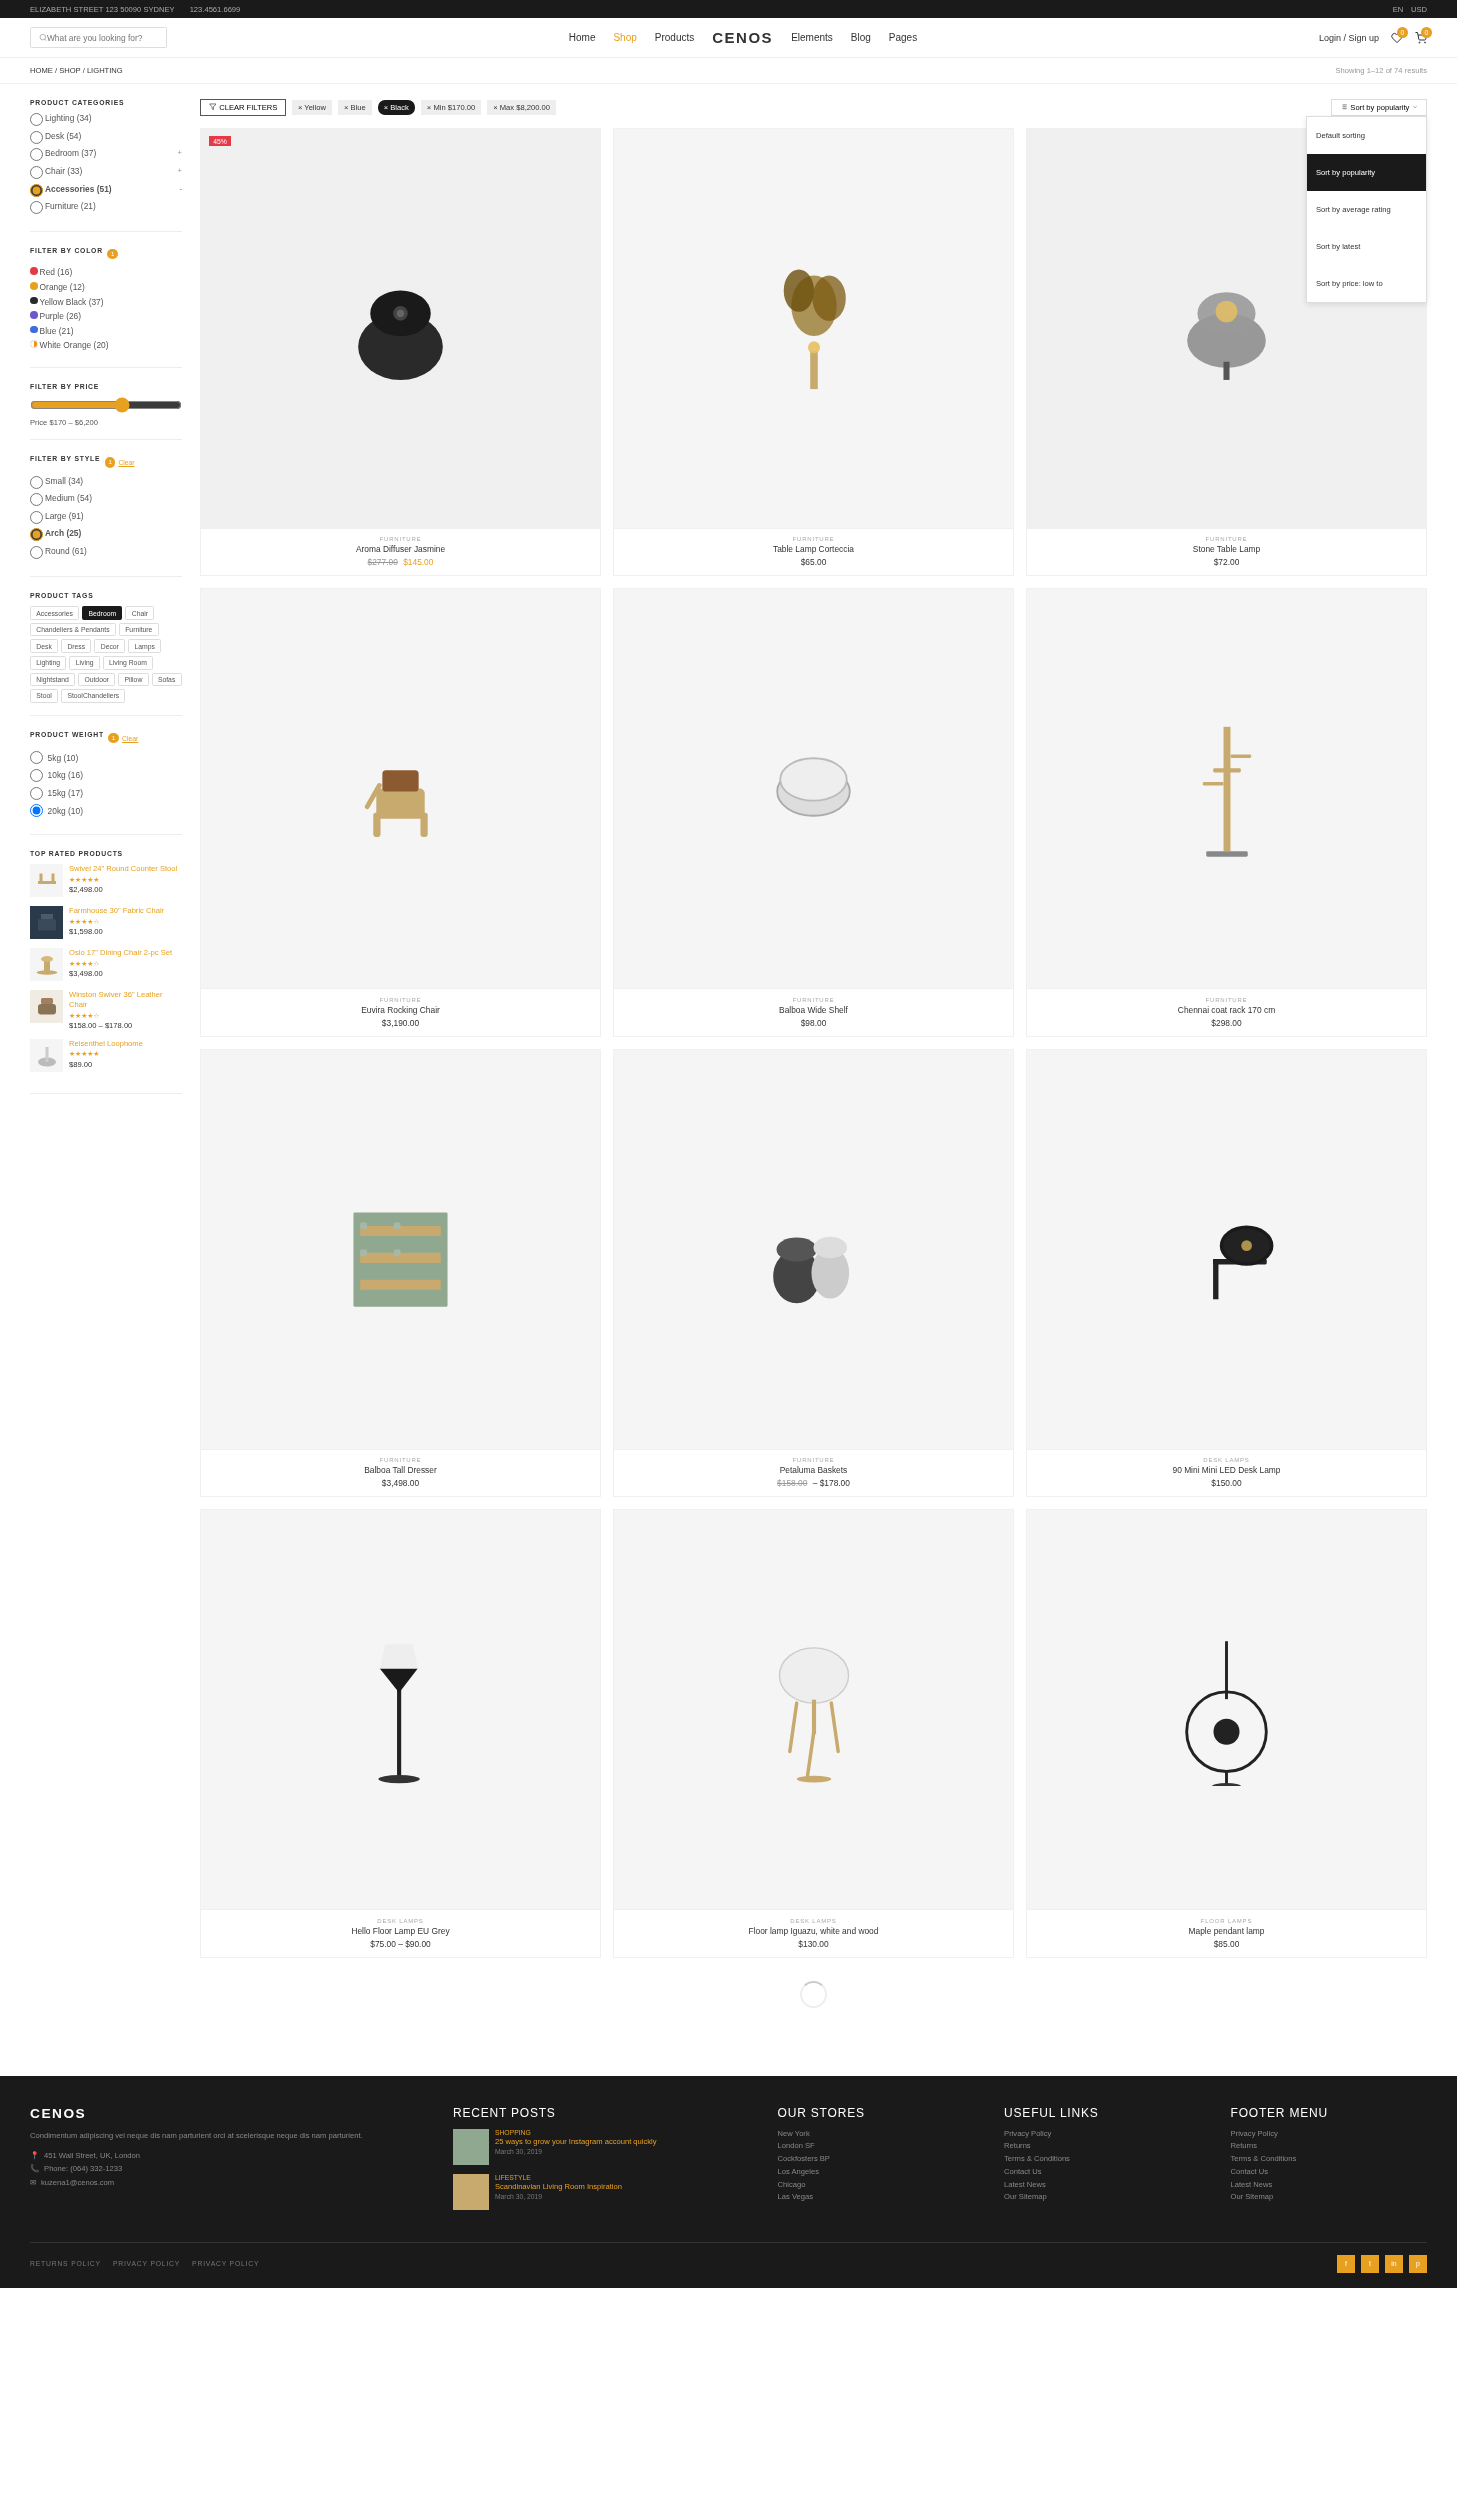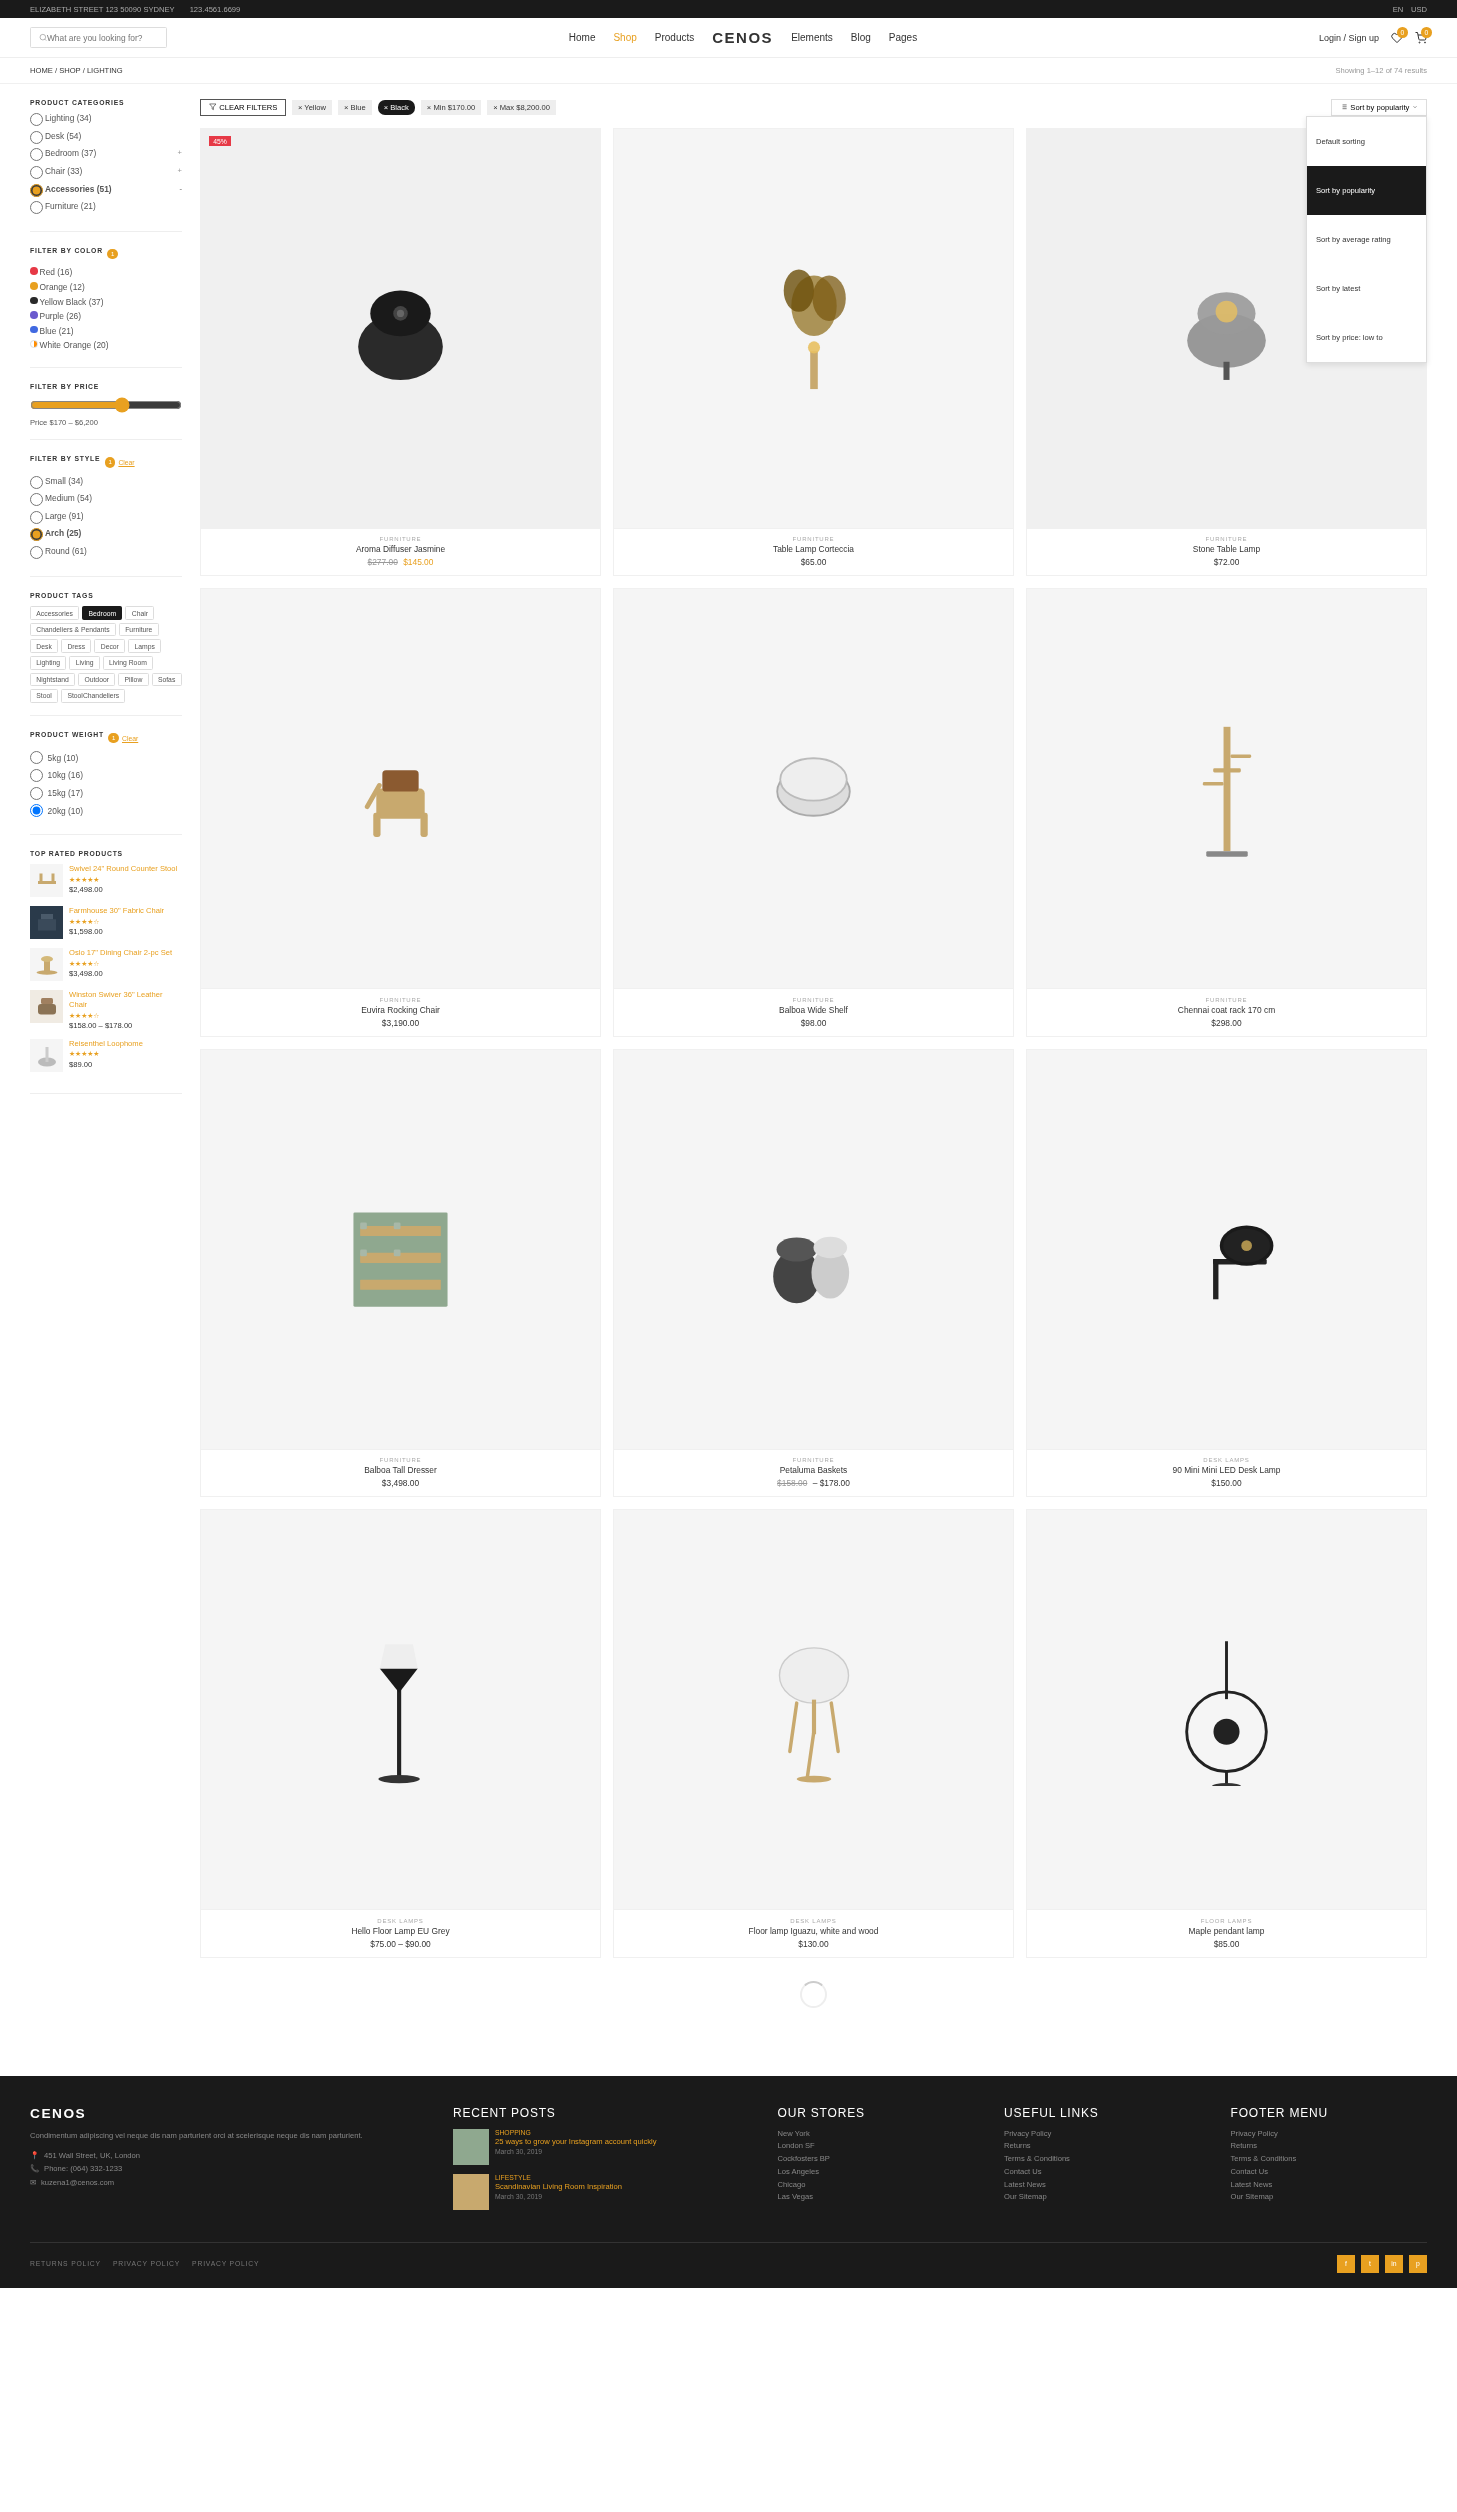--- a/index.html
+++ b/index.html
@@ -74,21 +74,21 @@
 
     
     .filters-bar { display: flex; align-items: center; gap: 6px; margin-bottom: 12px; flex-wrap: wrap; }
     .clear-filters-btn { border: 0.8px solid #555; padding: 3px 7.6px; font-size: 7.6px; cursor: pointer; background: #fff; display: flex; align-items: center; gap: 3px; }
     .filter-tag { background: #eee; padding: 3px 6px; font-size: 7.6px; display: flex; align-items: center; gap: 3px; }
     .filter-tag.active-filter { background: #1a1a1a; color: #fff; border-radius: 7px; }
     .sort-area { margin-left: auto; display: flex; align-items: center; gap: 4.6px; border-radius: 6px; }
     .sort-dropdown-wrapper { position: relative; }
     .sort-btn { border: 0.8px solid #ddd; padding: 3px 7.6px; font-size: 7.6px; cursor: pointer; background: #fff; display: flex; align-items: center; gap: 3px; }
     .sort-dropdown { position: absolute; right: 0; top: 100%; background: #fff; border: 0.8px solid #ddd; z-index: 100; min-width: 121px; box-shadow: 0 1.5px 6px rgba(0,0,0,0.1); }
-    .sort-dropdown-item { padding: 20px 9px; font-size: 7.6px; cursor: pointer; white-space: nowrap; }
+    .sort-dropdown-item { padding: 14px 9px; font-size: 7.6px; cursor: pointer; white-space: nowrap; }
     .sort-dropdown-item.selected { background: #1a1a1a; color: #fff; }
 
     
     .products-grid { display: grid; grid-template-columns: repeat(3, 1fr); gap: 12px; }
     .product-card { border: 0.8px solid #f0f0f0; background: #f9f9f9; position: relative; cursor: pointer; }
     .product-img { width: 100%; aspect-ratio: 1/1; display: flex; align-items: center; justify-content: center; background: #f5f5f5; overflow: hidden; padding: 15px; }
     .product-badge { position: absolute; top: 7.6px; left: 7.6px; background: #e63946; color: #fff; font-size: 6.8px; padding: 1.5px 4.6px; }
     .product-info { padding: 7.6px 9px; background: #fff; text-align: center; border-top: 0.8px solid #f0f0f0; }
     .product-category { font-size: 6px; text-transform: uppercase; color: #aaa; letter-spacing: 0.8px; margin-bottom: 2.3px; }
     .product-name { font-size: 8.4px; color: #333; margin-bottom: 3px; font-weight: 500; }

